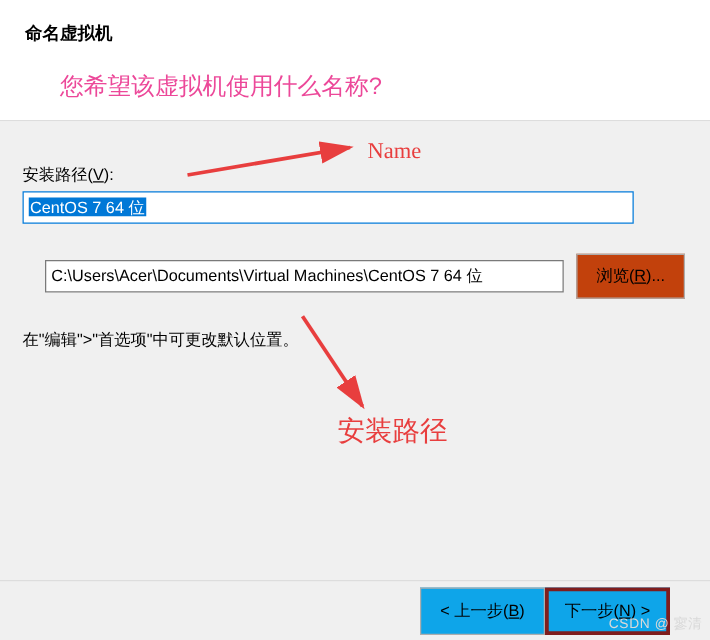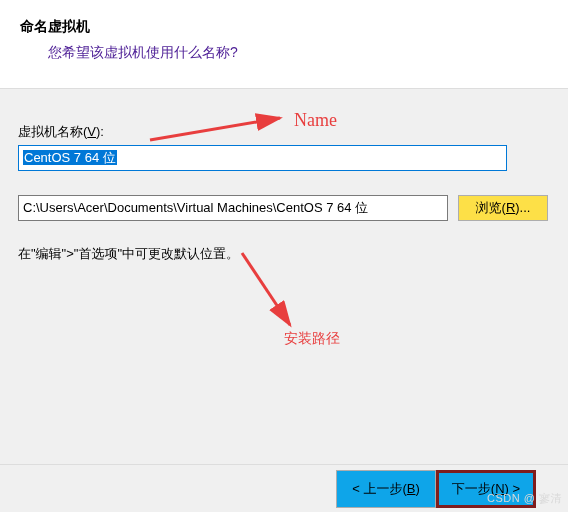--- a/index.html
+++ b/index.html
@@ -8,32 +8,32 @@
       height: 512px;
       background: #f0f0f0;
       font-family: "Microsoft YaHei", "SimSun", sans-serif;
       font-size: 13px;
       color: #000;
       position: relative;
       overflow: hidden;
     }
     .header {
       background: #fff;
-      padding: 18px 20px 26px 20px;
+      padding: 18px 20px 14px 20px;
       border-bottom: 1px solid #ddd;
     }
     .title {
       font-weight: bold;
       font-size: 14px;
       color: #000;
     }
     .subtitle {
-      font-size: 14px;
-      color: #4c1d95;
-      margin-top: 8px;
+      font-size: 19px;
+      color: #ec4899;
+      margin-top: 20px;
       padding-left: 28px;
     }
     .content {
       padding: 34px 20px 10px 18px;
     }
     .field-group {
       margin-bottom: 24px;
     }
     .label {
       font-size: 13px;
@@ -54,35 +54,36 @@
       height: 26px;
       border: 1px solid #0078d7;
       padding: 3px 4px;
       background: #fff;
       line-height: 18px;
     }
     .location-row {
       display: flex;
       align-items: center;
       gap: 10px;
+      margin-left: 18px;
     }
     .location-input {
       width: 430px;
       height: 26px;
       border: 1px solid #7a7a7a;
       padding: 2px 4px;
       font-size: 13px;
       font-family: inherit;
       background: #fff;
     }
     .browse-btn {
       width: 90px;
-      height: 26px;
+      height: 36px;
       border: 1px solid #adadad;
-      background: #fde047;
+      background: #c2410c;
       font-size: 13px;
       font-family: inherit;
       cursor: pointer;
     }
     .hint {
       font-size: 13px;
       color: #000;
       margin-top: 12px;
     }
     .footer {
@@ -116,24 +117,24 @@
     .anno-name {
       position: absolute;
       left: 294px;
       top: 110px;
       color: #e83e3e;
       font-size: 18px;
       font-family: Liberation Serif, serif;
     }
     .anno-path {
       position: absolute;
-      left: 284px;
+      left: 270px;
       top: 330px;
       color: #e83e3e;
-      font-size: 14px;
+      font-size: 22px;
     }
     .watermark {
       position: absolute;
       right: 6px;
       bottom: 6px;
       font-size: 11px;
       color: #d9d9d9;
       letter-spacing: 0.5px;
     }
     svg.arrow {
@@ -146,21 +147,21 @@
 
 <div class="header">
   <div class="title">命名虚拟机</div>
   <div class="subtitle">您希望该虚拟机使用什么名称?</div>
 </div>
 
 <div class="content">
 
   <div class="field-group">
     <label class="label">
-      <span>虚拟机名称(</span><span class="underline">V</span><span>):</span>
+      <span>安装路径(</span><span class="underline">V</span><span>):</span>
     </label>
     <div class="name-input-wrap">
       <span class="selected-text">CentOS 7 64 位</span>
     </div>
   </div>
 
   <div class="field-group">
     <div class="location-row">
       <input type="text" class="location-input" value="C:\Users\Acer\Documents\Virtual Machines\CentOS 7 64 位" style="">
       <button class="browse-btn">

